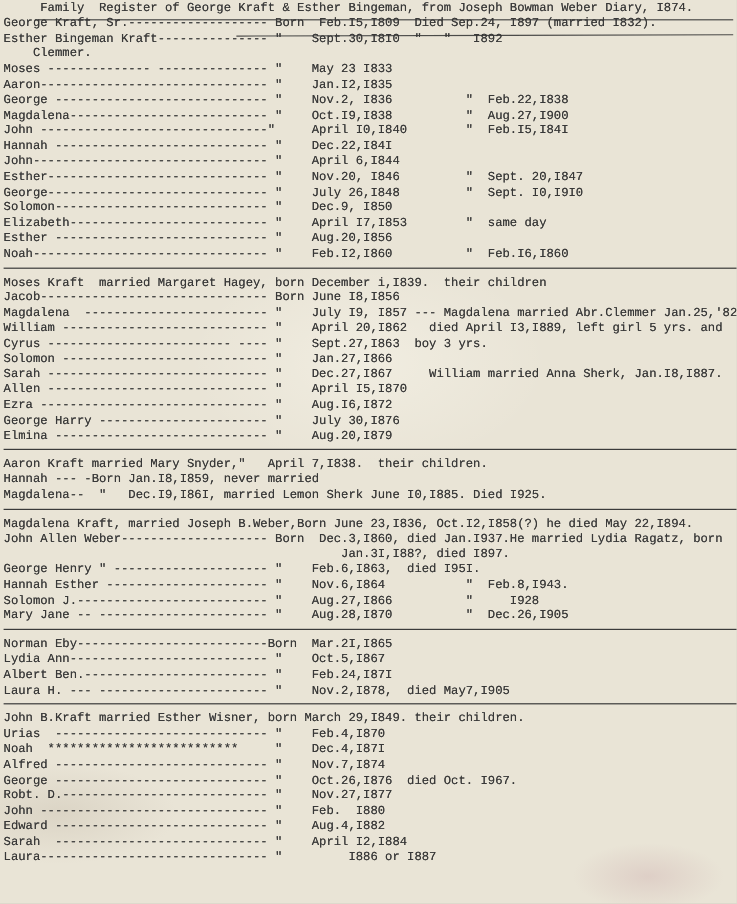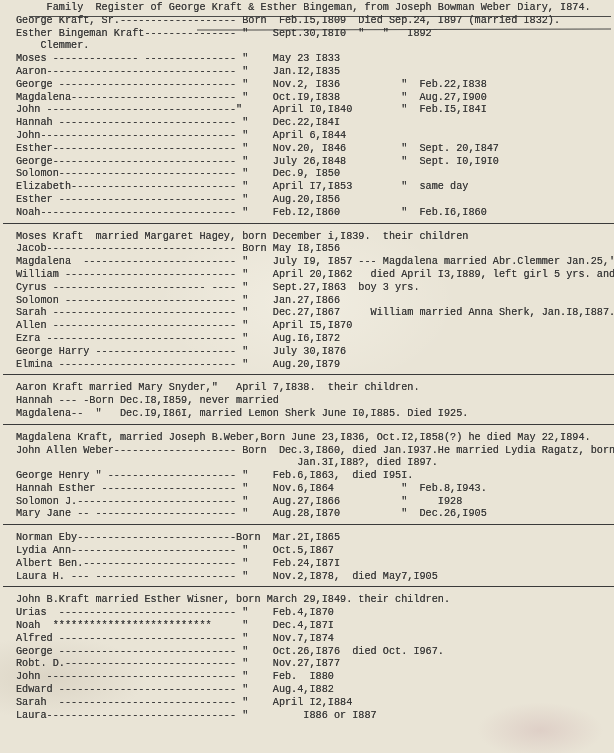--- a/index.html
+++ b/index.html
@@ -16,21 +16,20 @@
     background:
       radial-gradient(ellipse 90px 40px at 88% 97%, rgba(213,190,186,.55), transparent 70%),
       radial-gradient(ellipse 140px 60px at 8% 90%, rgba(210,202,186,.6), transparent 70%),
       radial-gradient(ellipse 200px 120px at 50% 40%, rgba(255,253,244,.35), transparent 75%),
       var(--paper,#e9e4d6);
   }
   .line{
     white-space:pre;
     height:12.8px;
     text-shadow:0 0 .5px rgba(45,45,45,.75);
-    margin-left:13px;
   }
   .section{position:relative;}
   .section.bordered{
     margin-top:3px;
     border-top:1.5px solid var(--rule,#3a3a3a);
     padding-top:7px;
   }
   .title-line{position:relative;}
   .overlay-rule{
     position:absolute;
@@ -67,37 +66,37 @@
         <div class="line">Solomon----------------------------- "    Dec.9, I850</div>
         <div class="line">Elizabeth--------------------------- "    April I7,I853        "  same day</div>
         <div class="line">Esther ----------------------------- "    Aug.20,I856</div>
         <div class="line">Noah-------------------------------- "    Feb.I2,I860          "  Feb.I6,I860</div>
       </div>
   </div>
 
   <div class="section bordered">
     <div>
         <div class="line">Moses Kraft  married Margaret Hagey, born December i,I839.  their children</div>
-        <div class="line">Jacob------------------------------- Born May I8,I856</div>
+        <div class="line">Jacob------------------------------- Born June I8,I856</div>
         <div class="line">Magdalena  ------------------------- "    July I9, I857 --- Magdalena married Abr.Clemmer Jan.25,'82.</div>
         <div class="line">William ---------------------------- "    April 20,I862   died April I3,I889, left girl 5 yrs. and</div>
         <div class="line">Cyrus ------------------------- ---- "    Sept.27,I863  boy 3 yrs.</div>
         <div class="line">Solomon ---------------------------- "    Jan.27,I866</div>
         <div class="line">Sarah ------------------------------ "    Dec.27,I867     William married Anna Sherk, Jan.I8,I887.</div>
         <div class="line">Allen ------------------------------ "    April I5,I870</div>
         <div class="line">Ezra ------------------------------- "    Aug.I6,I872</div>
         <div class="line">George Harry ----------------------- "    July 30,I876</div>
         <div class="line">Elmina ----------------------------- "    Aug.20,I879</div>
       </div>
   </div>
 
   <div class="section bordered">
     <div>
         <div class="line">Aaron Kraft married Mary Snyder,"   April 7,I838.  their children.</div>
-        <div class="line">Hannah --- -Born Dec.I8,I859, never married</div>
+        <div class="line">Hannah --- -Born Jan.I8,I859, never married</div>
         <div class="line">Magdalena--  "   Dec.I9,I86I, married Lemon Sherk June I0,I885. Died I925.</div>
       </div>
   </div>
 
   <div class="section bordered">
     <div>
         <div class="line">Magdalena Kraft, married Joseph B.Weber,Born June 23,I836, Oct.I2,I858(?) he died May 22,I894.</div>
         <div class="line">John Allen Weber-------------------- Born  Dec.3,I860, died Jan.I937.He married Lydia Ragatz, born</div>
         <div class="line">                                              Jan.3I,I88?, died I897.</div>
         <div class="line">George Henry " --------------------- "    Feb.6,I863,  died I95I.</div>

